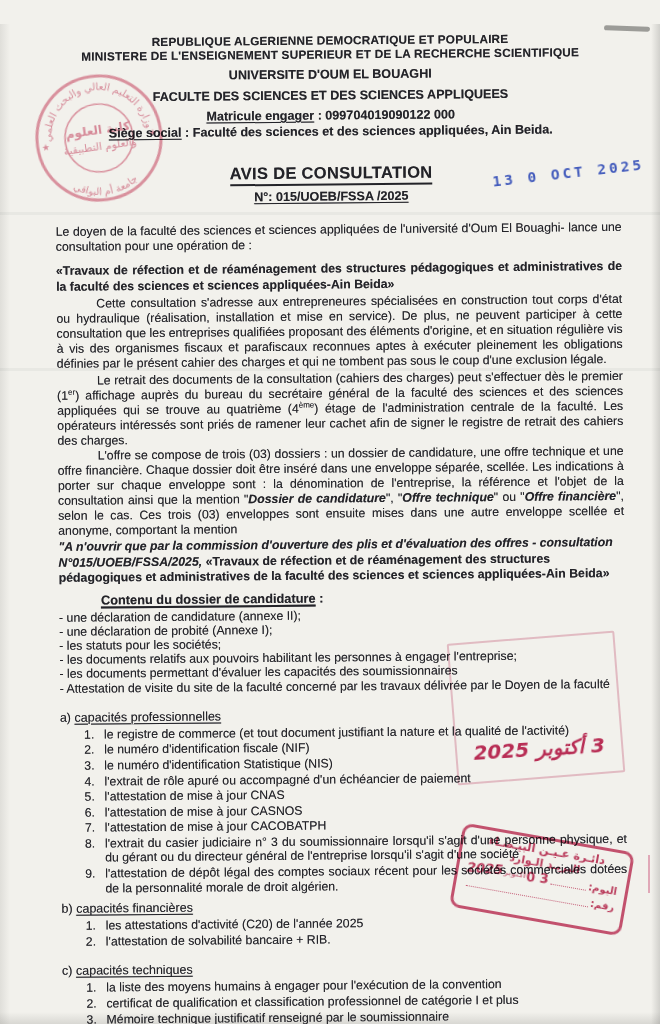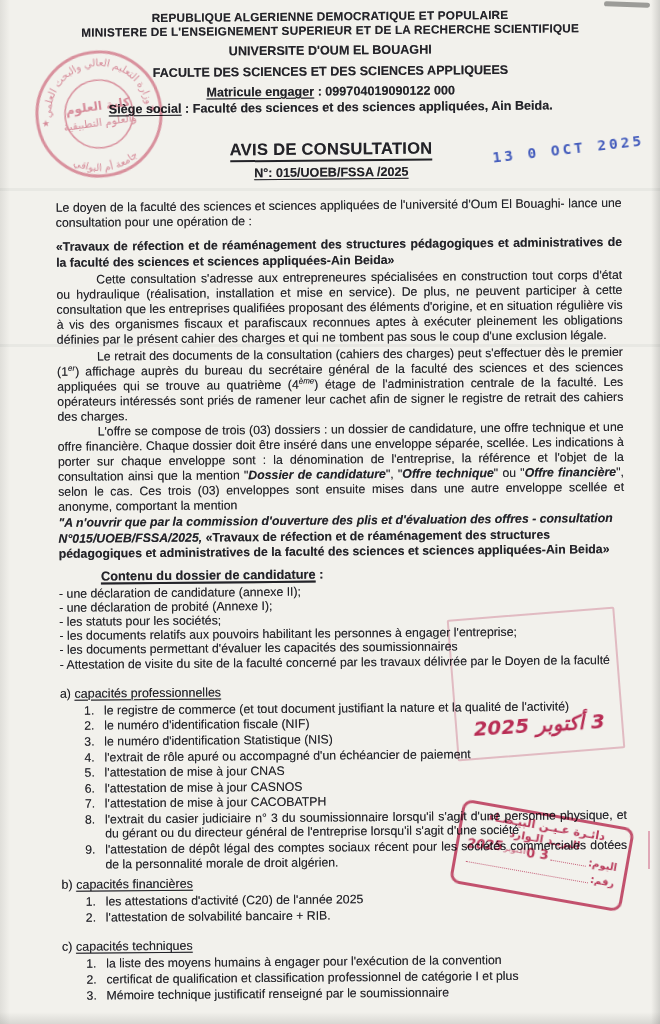--- a/index.html
+++ b/index.html
@@ -2,21 +2,21 @@
 <html lang="fr"><head>
 <meta charset="utf-8">
 <style>
   html,body{margin:0;padding:0;}
   body{
     width:660px;height:1024px;overflow:hidden;position:relative;
     background:#f2f1ec;
     font-family:"Liberation Sans",sans-serif;
     color:#232328;
   }
-  .page{position:absolute;inset:0;}
+  .page{position:absolute;inset:0;margin-top:24px;}
   .content{
     position:absolute;left:0;top:0;width:660px;
     transform:rotate(-0.5deg);transform-origin:40px 20px;
     text-shadow:0 0 .4px rgba(20,20,30,.45);
   }
   
   .edge-right{position:absolute;right:0;top:0;width:9px;height:100%;
     background:linear-gradient(to left,rgba(60,60,58,.18),rgba(60,60,58,0));pointer-events:none;}
   .edge-left{position:absolute;left:0;top:0;width:10px;height:100%;
     background:linear-gradient(to right,rgba(60,60,58,.10),rgba(60,60,58,0));pointer-events:none;}
@@ -41,21 +41,21 @@
   .doc-ref span{text-decoration:underline;text-underline-offset:2px;}
 
   
   .bodytext{padding:0 40px 0 54px;font-size:12.3px;line-height:15px;}
   p{margin:0;text-align:justify;}
   .p1{margin-top:19px;}
   .obj{margin-top:9px;font-weight:bold;line-height:15.5px;}
   .ind{text-indent:40px;}
   .p-adresse{margin-top:2px;}
   .p-retrait{margin-top:2px;}
-  sup{font-size:8px;vertical-align:super;line-height:0;font-style:italic;}
+  sup{font-size:8px;vertical-align:super;line-height:0;}
   .bi{font-weight:bold;font-style:italic;}
   .mention{text-align:left;line-height:15.5px;margin-top:1px;}
   .contenu{margin-top:6px;margin-left:42px;font-weight:bold;font-size:12.8px;}
   .contenu .u{text-decoration-thickness:1.5px;}
 
   ul.dashlist{list-style:none;margin:3px 0 0 0;padding:0;}
   ul.dashlist li{line-height:14.2px;margin:0;}
   ul.dashlist li::before{content:"- ";}
 
   .section{margin-top:15px;}

